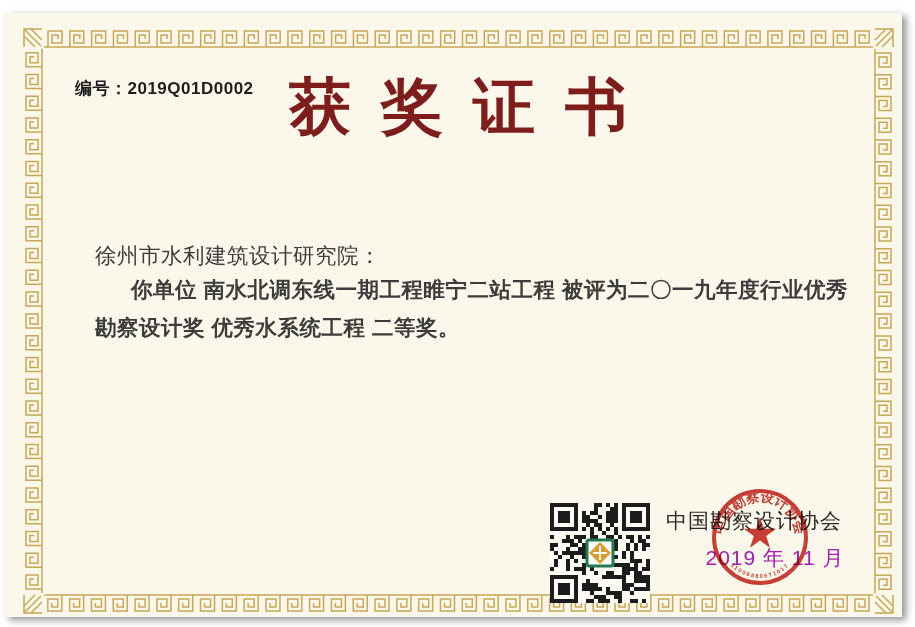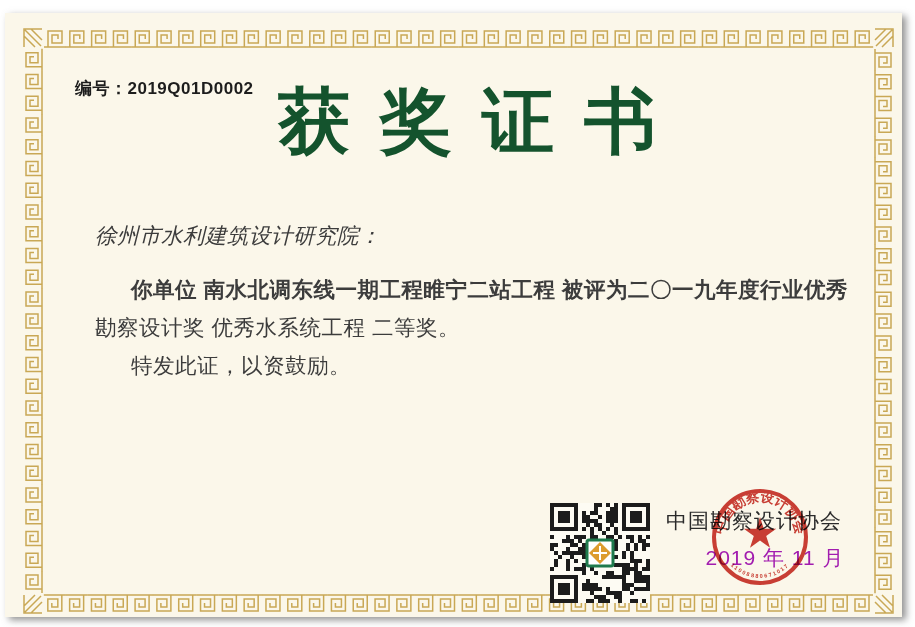--- a/index.html
+++ b/index.html
@@ -6,27 +6,27 @@
   .stage{position:relative;width:915px;height:627px;background:#ffffff;overflow:hidden;
          font-family:"Liberation Sans","DejaVu Sans",sans-serif;}
   .cert{position:absolute;left:5px;top:13px;width:897px;height:604px;
         background:#fbf7ea;box-shadow:4px 3px 7px rgba(110,110,110,.75);}
   .border-svg{position:absolute;left:0;top:0;width:897px;height:604px;z-index:1;}
   .gk{stroke:#c9a855;stroke-width:1.5;fill:none;}
   .cert-no{position:absolute;left:70px;top:64px;z-index:2;
            font-size:17px;font-weight:bold;color:#1d1d1d;letter-spacing:.5px;}
   .title{position:absolute;left:468px;top:58px;transform:translateX(-50%);z-index:2;
          font-family:"DejaVu Serif","Liberation Serif",serif;font-weight:900;
-         font-size:72px;line-height:1.15;color:#14532d;letter-spacing:30px;
-         white-space:nowrap;margin:9px;}
+         font-size:62px;line-height:1.15;color:#7f1d1d;letter-spacing:30px;
+         white-space:nowrap;margin:0;}
   .bodytext{position:absolute;z-index:2;font-size:21.5px;color:#3c3c3c;
             white-space:nowrap;letter-spacing:.5px;margin:0;}
-  .recipient{left:90px;top:208px;font-style:italic;}
+  .recipient{left:90px;top:228px;}
   .line1{left:126px;top:262px;font-weight:bold;}
-  .line2{left:90px;top:300px;}
+  .line2{left:90px;top:300px;font-weight:bold;}
   .line3{left:126px;top:338px;}
   .qr{position:absolute;left:545px;top:490px;width:100px;height:100px;z-index:2;}
   .issuer{position:absolute;left:749px;top:494px;transform:translateX(-50%);z-index:2;
           font-size:21px;color:#2a2a2a;white-space:nowrap;letter-spacing:1px;}
   .issue-date{position:absolute;left:770px;top:531px;transform:translateX(-50%);z-index:2;
           font-size:21px;color:#a21caf;white-space:nowrap;letter-spacing:1px;}
   .seal{position:absolute;left:690px;top:459px;width:130px;height:130px;z-index:3;
         mix-blend-mode:multiply;opacity:.88;pointer-events:none;}
   .seal-ring{fill:none;stroke:#c4251c;stroke-width:4;}
   .seal-star{fill:#c4251c;}
@@ -191,21 +191,20 @@
 
     <div class="cert-no">
       <span>编号：</span><span>2019Q01D0002</span>
     </div>
 
     <h1 class="title">获奖证书</h1>
 
     <p class="bodytext recipient">徐州市水利建筑设计研究院：</p>
     <p class="bodytext line1">你单位  南水北调东线一期工程睢宁二站工程  被评为二〇一九年度行业优秀</p>
     <p class="bodytext line2">勘察设计奖 优秀水系统工程 二等奖。</p>
-    <p class="bodytext line3">特发此证，以资鼓励。</p>
 
     <svg id="qrSvg" class="qr" viewBox="0 0 100 100">
       <rect x="0" y="0" width="100" height="100" fill="#fdfbf3"></rect>
     <rect x="44" y="0" width="4" height="4" fill="#1c1c1c"></rect>
         <rect x="48" y="0" width="4" height="4" fill="#1c1c1c"></rect>
         <rect x="56" y="0" width="4" height="4" fill="#1c1c1c"></rect>
         <rect x="64" y="0" width="4" height="4" fill="#1c1c1c"></rect>
         <rect x="44" y="4" width="4" height="4" fill="#1c1c1c"></rect>
         <rect x="60" y="4" width="4" height="4" fill="#1c1c1c"></rect>
         <rect x="64" y="4" width="4" height="4" fill="#1c1c1c"></rect>

